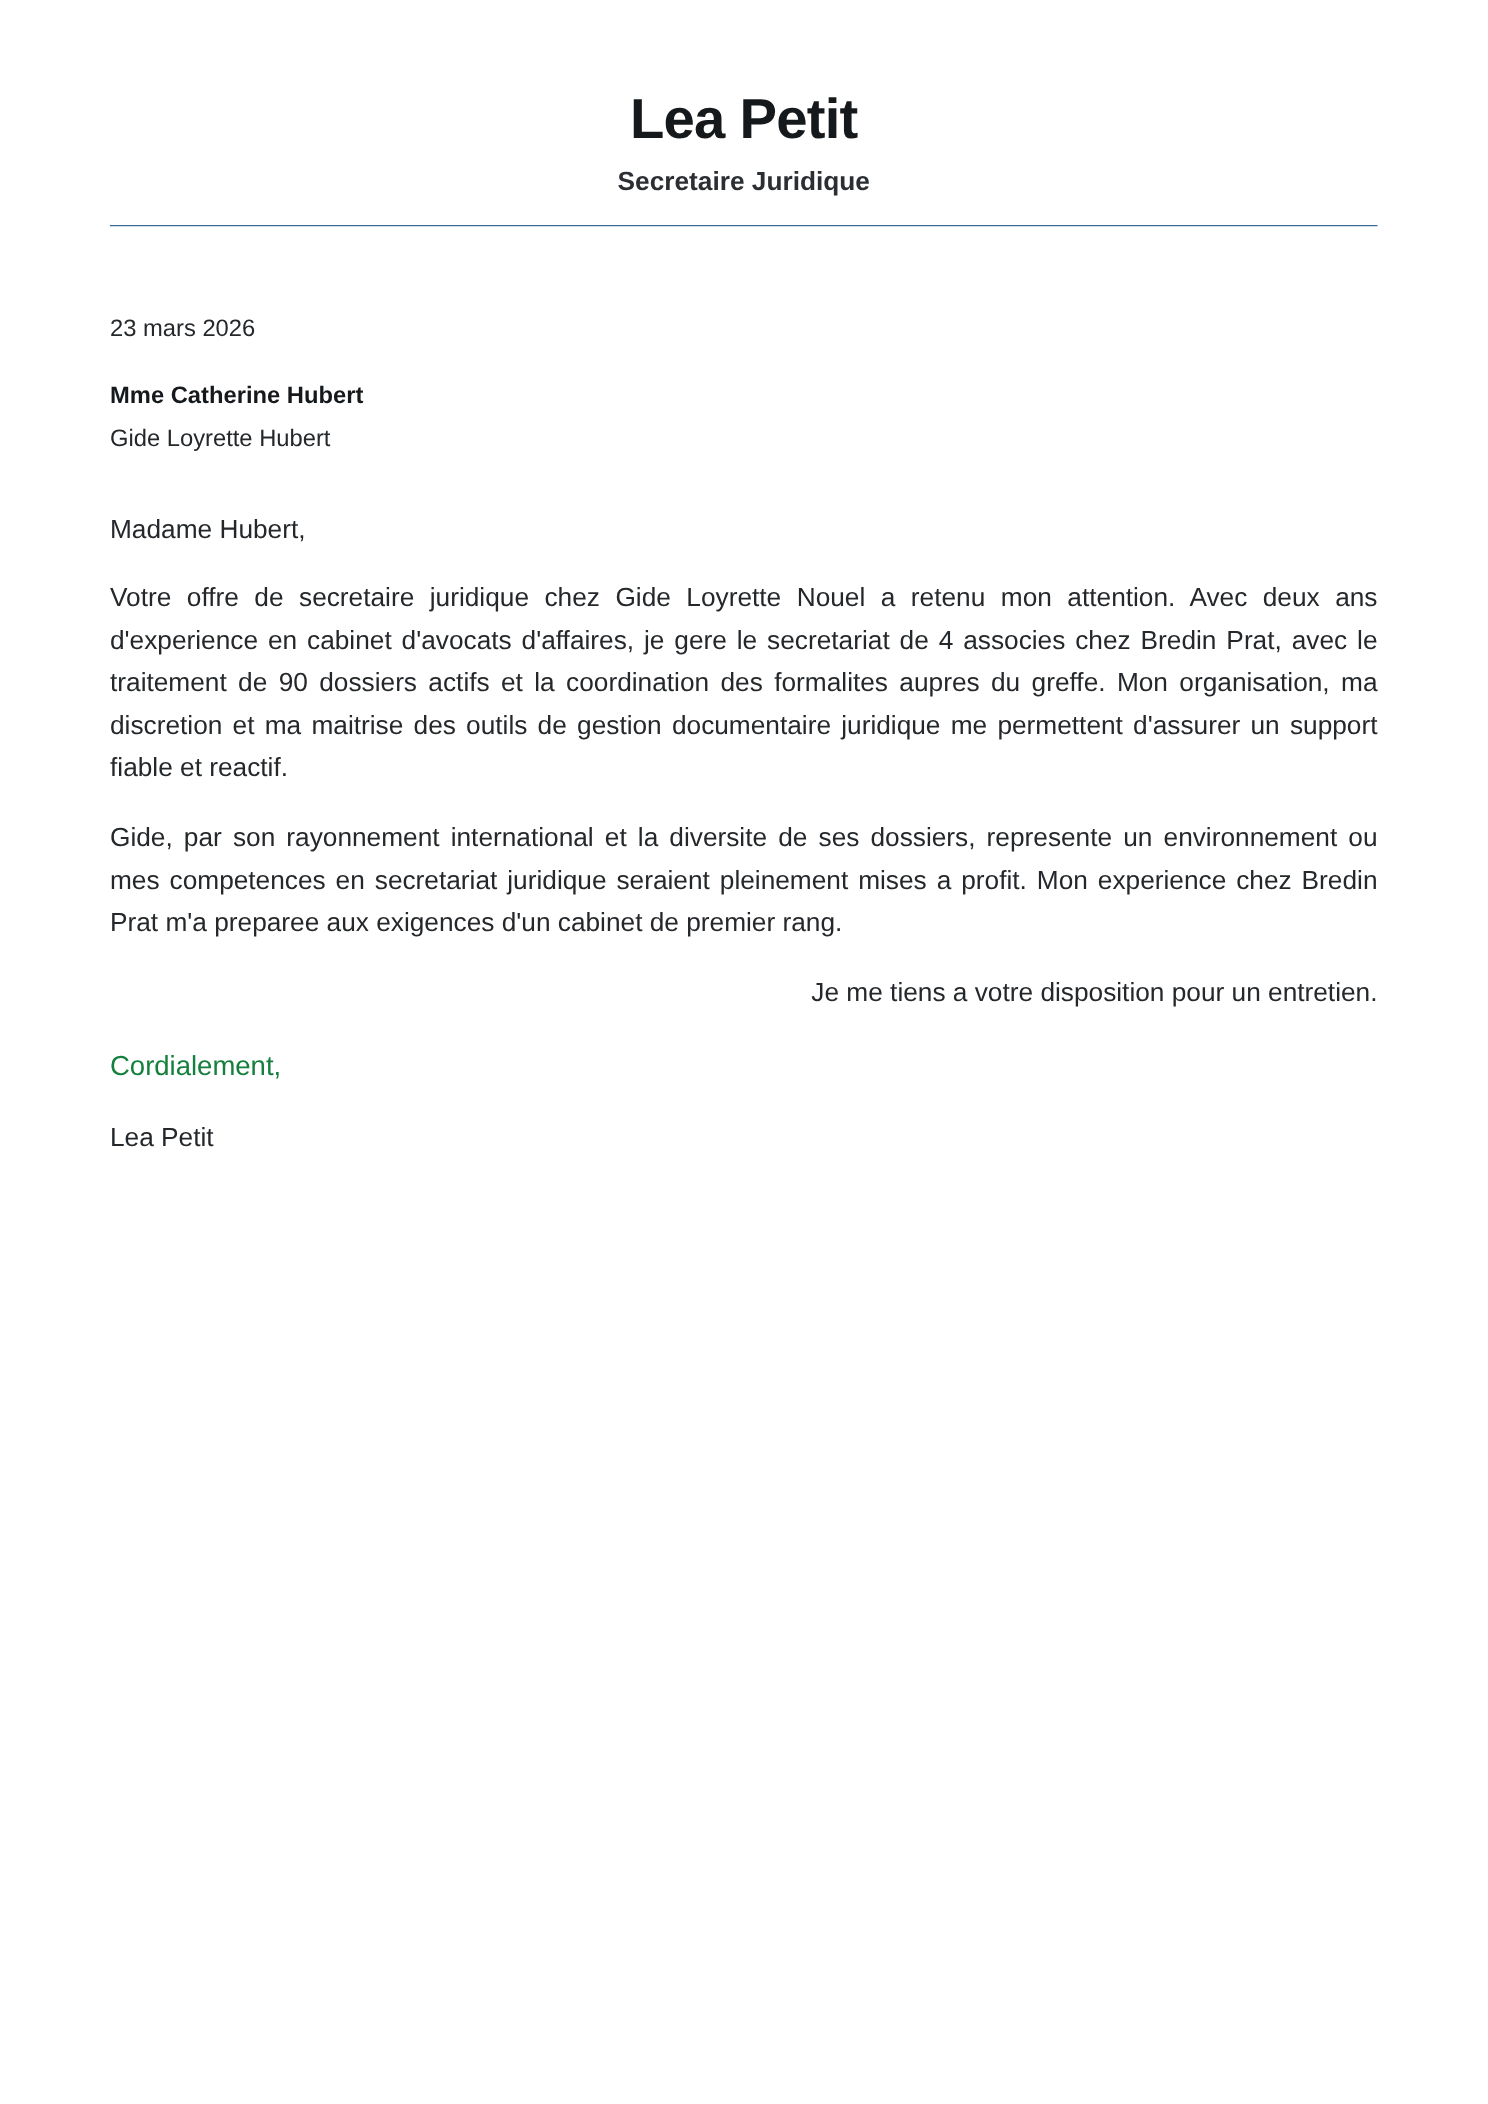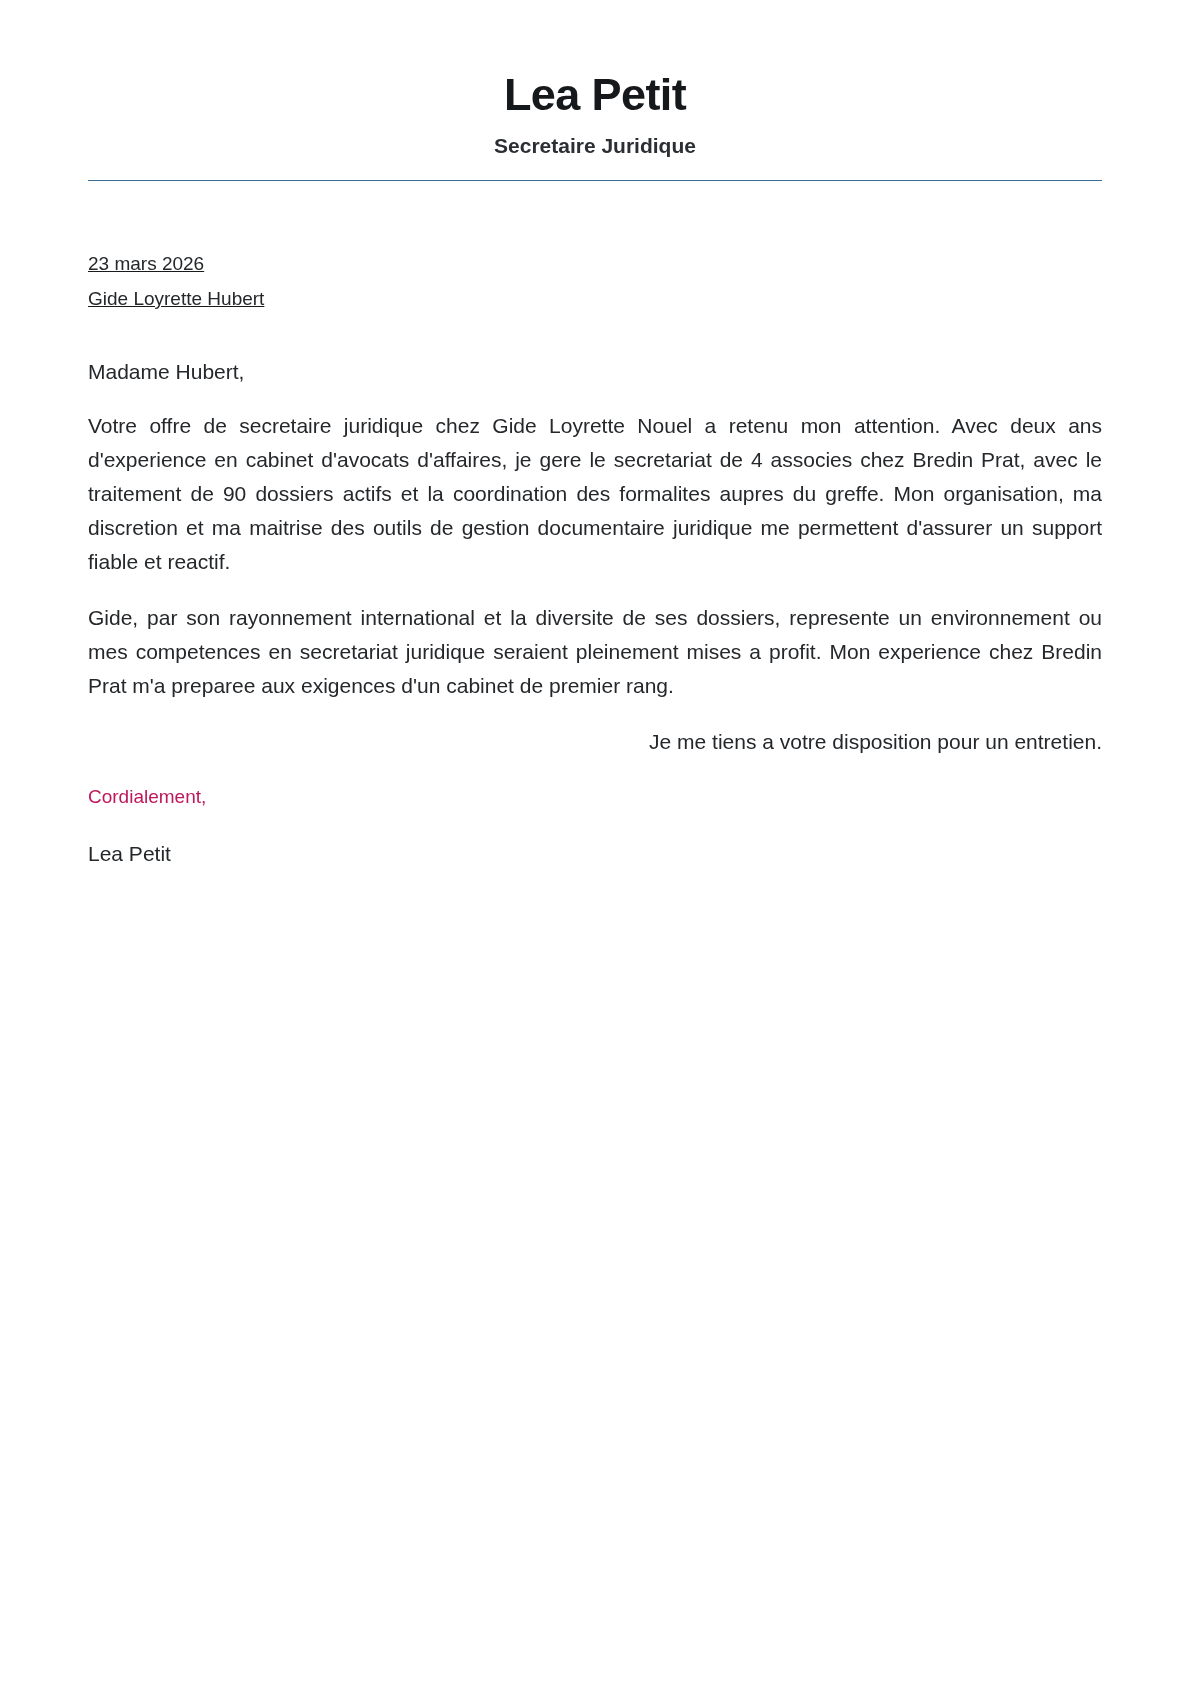--- a/index.html
+++ b/index.html
@@ -65,21 +65,20 @@
     padding: 0 9px;
     color: #6b7176;
     font-size: 15px;
     position: relative;
     top: -2px;
   }
 
   
   .meta {
     margin-top: 70px;
-    text-decoration: underline;
   }
   .letter-date {
     font-size: 19px;
     color: #25282b;
     line-height: 1.35;
   }
   .recipient-name {
     margin-top: 27px;
     font-size: 19px;
     font-weight: bold;
@@ -108,22 +107,22 @@
     color: #25282b;
     line-height: 1.62;
     text-align: justify;
     text-justify: inter-word;
   }
   .para.plain {
     text-align: right;
   }
   .closing {
     margin-top: 24px;
-    font-size: 19px;
-    color: #be185d;
+    font-size: 22px;
+    color: #15803d;
     line-height: 1.5;
   }
   .signature {
     margin-top: 26px;
     font-size: 21px;
     color: #25282b;
     line-height: 1.5;
   }
 </style>
 </head>
@@ -132,20 +131,21 @@
 <div class="page">
 
   <div class="header">
     <h1 class="candidate-name">Lea Petit</h1>
     <div class="candidate-title">Secretaire Juridique</div>
     <hr class="rule">
   </div>
 
   <div class="meta">
     <div class="letter-date">23 mars 2026</div>
+    <div class="recipient-name">Mme Catherine Hubert</div>
     <div class="recipient-company">Gide Loyrette Hubert</div>
   </div>
 
   <div class="body-block">
     <div class="salutation">Madame Hubert,</div>
 
     <p class="para">Votre offre de secretaire juridique chez Gide Loyrette Nouel a retenu mon attention. Avec deux ans d'experience en cabinet d'avocats d'affaires, je gere le secretariat de 4 associes chez Bredin Prat, avec le traitement de 90 dossiers actifs et la coordination des formalites aupres du greffe. Mon organisation, ma discretion et ma maitrise des outils de gestion documentaire juridique me permettent d'assurer un support fiable et reactif.</p>
 
     <p class="para">Gide, par son rayonnement international et la diversite de ses dossiers, represente un environnement ou mes competences en secretariat juridique seraient pleinement mises a profit. Mon experience chez Bredin Prat m'a preparee aux exigences d'un cabinet de premier rang.</p>
 

